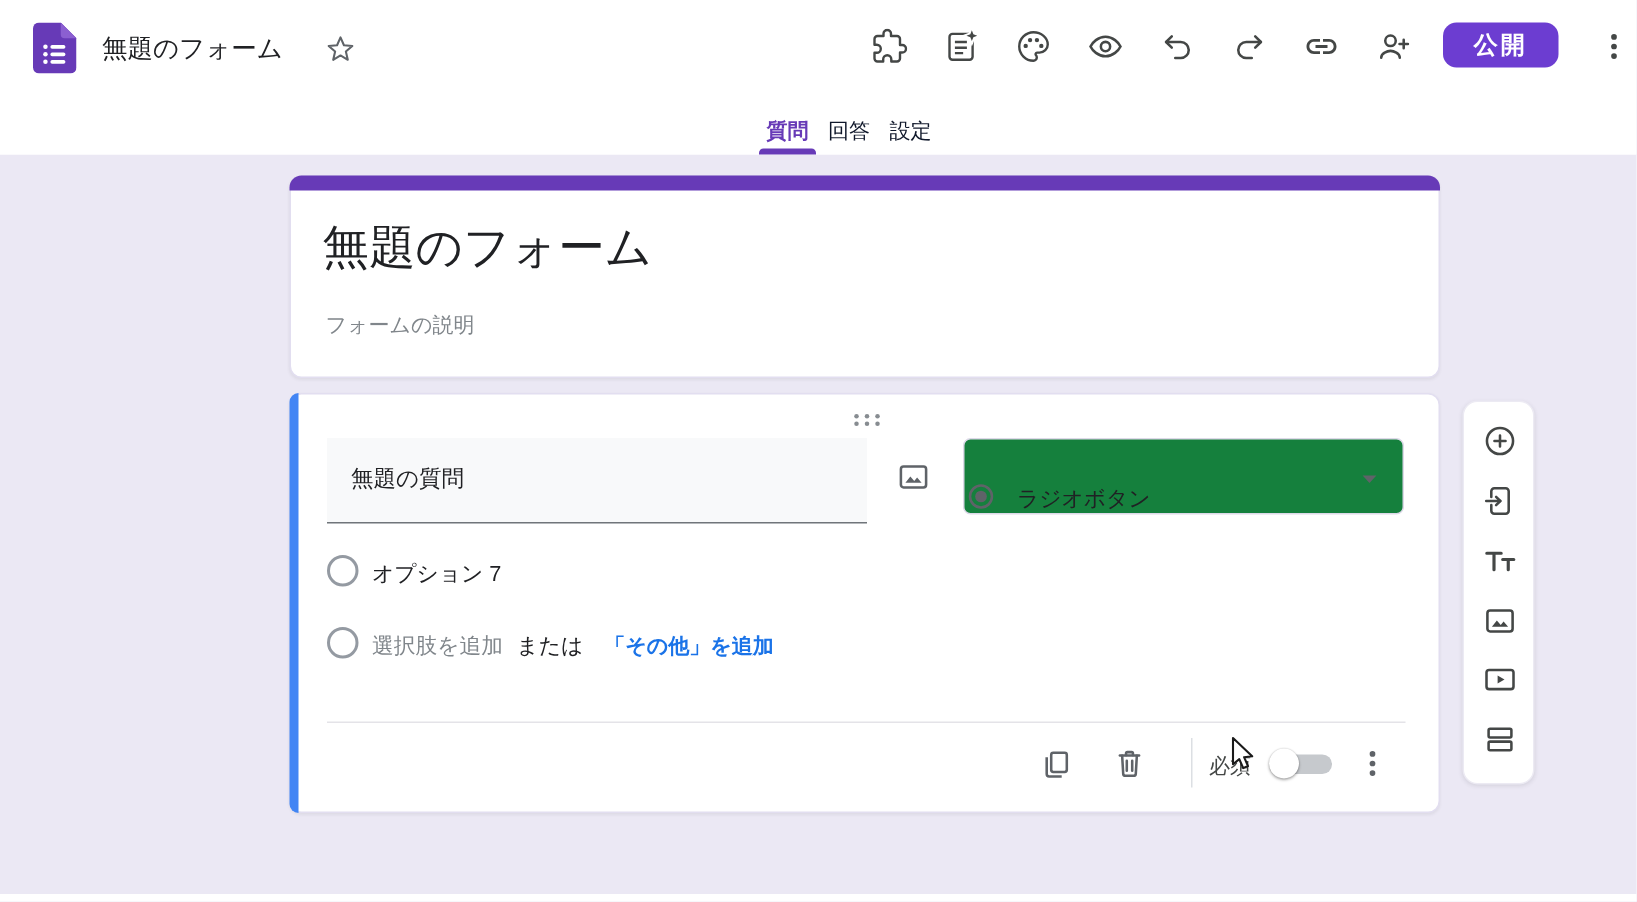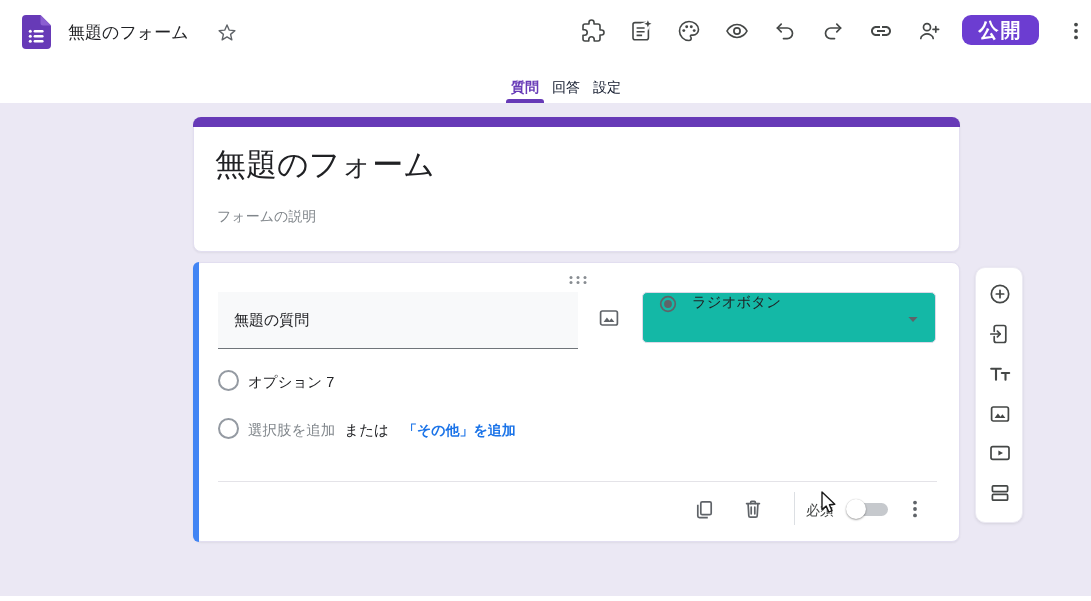--- a/index.html
+++ b/index.html
@@ -7,21 +7,21 @@
   body { font-family:"Liberation Sans", sans-serif; background:#fff; position:relative; }
   .abs { position:absolute; }
 
   
   .topbar { position:absolute; left:0; top:0; width:1091px; height:103px; background:#fff; z-index:5; }
   .logo { left:22px; top:15px; width:29px; height:34px; cursor:pointer; }
   .doc-title { left:68px; top:22px; font-size:17px; color:#202124; line-height:22px; white-space:nowrap; }
   .star-btn { left:216px; top:21px; width:22px; height:22px; }
   .tb-btn { top:19px; width:24px; height:24px; cursor:pointer; }
   .publish-btn { left:962px; top:15px; width:77px; height:30px; background:#6c3dd1; color:#fff;
-                 border:none; border-radius:9px; font-size:20px; font-weight:bold; letter-spacing:2px;
+                 border:none; border-radius:9px; font-size:16px; font-weight:bold; letter-spacing:2px;
                  font-family:"Liberation Sans",sans-serif; cursor:pointer; }
   .tabs { left:506px; top:78px; display:flex; gap:3px; }
   .tab { width:38px; text-align:center; font-size:14px; color:#0f172a; line-height:18px; cursor:pointer; }
   .tab.active { color:#673ab7; font-weight:bold; }
   .tab-underline { left:506px; top:99px; width:38px; height:4px; background:#673ab7; border-radius:3px 3px 0 0; }
 
   
   .content { position:absolute; left:0; top:103px; width:1091px; height:493px; background:#ebe8f4; }
   .bottom-strip { position:absolute; left:0; top:596px; width:1091px; height:5px; background:#fff; }
 
@@ -36,21 +36,21 @@
 
   
   .question-card { left:193px; top:159px; width:767px; height:280px; }
   .blue-strip { left:-1px; top:-1px; width:6px; height:280px; background:#4285f4; border-radius:8px 0 0 8px; }
   .drag-handle { left:374px; top:12px; width:20px; height:10px; cursor:grab; }
   .q-title-field { left:24px; top:29px; width:360px; height:57px; background:#f8f9fa;
                    border-bottom:1px solid #70757a; cursor:text;text-align:center; }
   .q-title-text { position:absolute; left:16px; top:0; line-height:56px; font-size:15px; color:#202124; white-space:nowrap; }
   .q-img-btn { left:403px; top:43px; width:24px; height:24px; cursor:pointer; }
   .type-select { left:448px; top:29px; width:294px; height:51px; border:1px solid #ddd9e8; border-radius:5px;
-                 background:#14b8a6; display:flex; align-items:flex-start; padding-left:14px; cursor:pointer; }
+                 background:#15803d; display:flex; align-items:flex-end; padding-left:0; cursor:pointer; }
   .type-label { margin-left:13px; font-size:14.5px; color:#202124; }
   .type-caret { position:absolute; right:10px; top:14px; width:24px; height:24px; }
 
   .radio-dot { width:21px; height:21px; border:2px solid #949aa2; border-radius:50%; background:#fff; }
   .opt1-radio { left:24px; top:107px; }
   .opt2-radio { left:24px; top:155px; }
   .opt1-label { left:54px; top:110px; font-size:14.5px; color:#202124; }
   .opt2-row { left:54px; top:158px; display:flex; align-items:center; }
   .add-opt { font-size:14.5px; color:#80868b; cursor:text; }
   .or-txt { font-size:14.5px; color:#202124; margin:0 14px 0 9px; }

